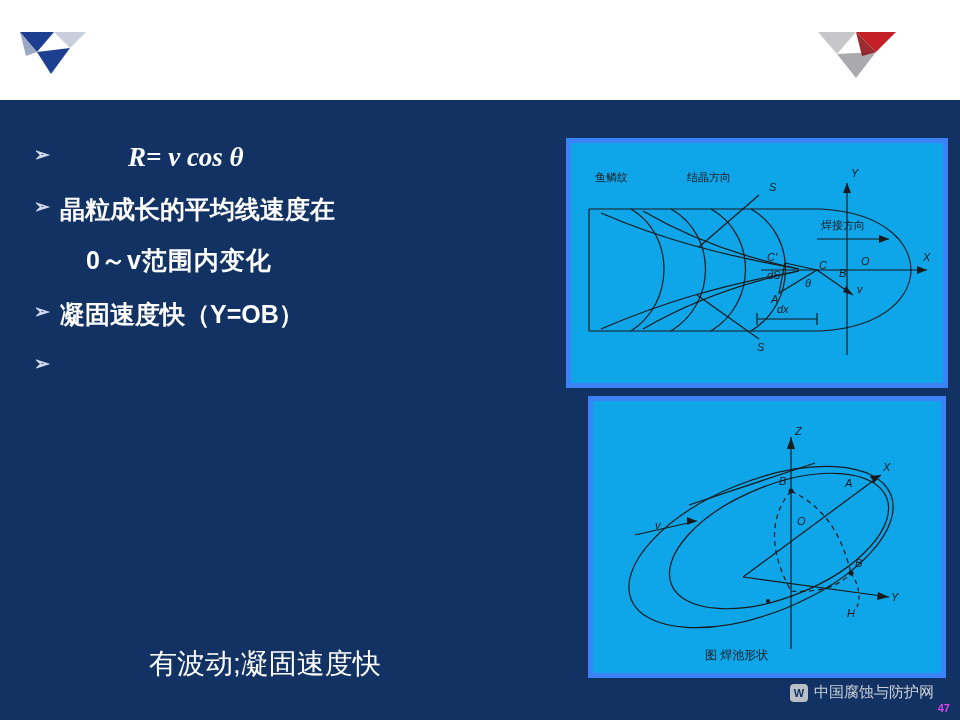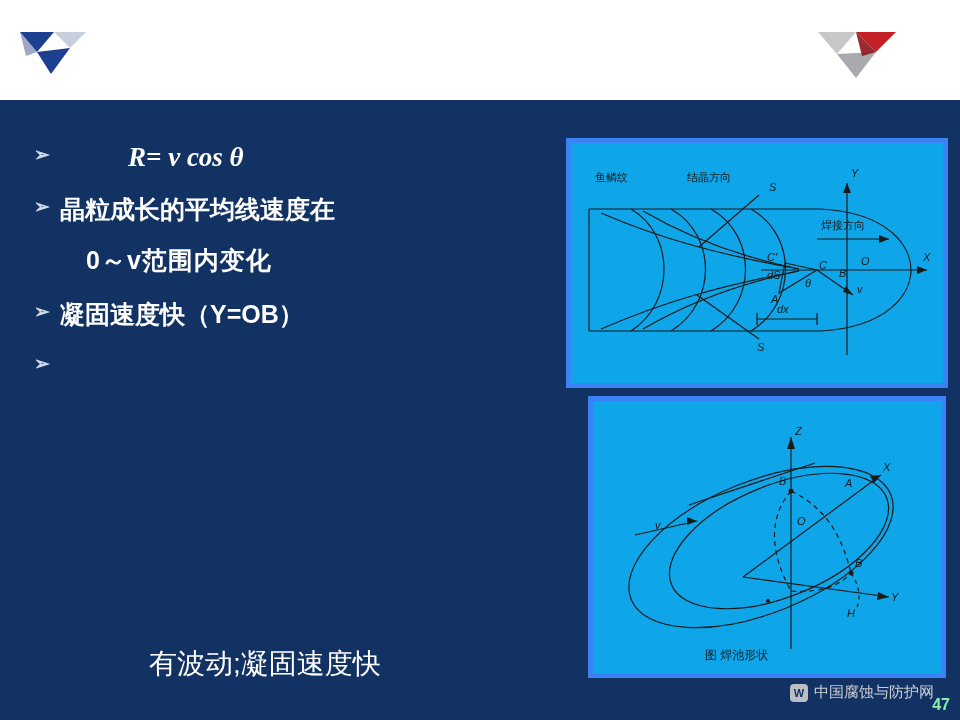--- a/index.html
+++ b/index.html
@@ -76,21 +76,21 @@
     overflow:hidden;
   }
   #fig1{left:566px;top:138px;width:372px;height:240px;}
   #fig2{left:588px;top:396px;width:348px;height:272px;}
   .fig svg{display:block;width:100%;height:100%;}
   .flabel{font-family:"Liberation Sans", sans-serif;}
 
   
   .pageno{
     position:absolute;right:10px;bottom:6px;
-    color:#86efac;font-size:16px;font-weight:bold;
+    color:#d946ef;font-size:11px;font-weight:bold;
   }
   
   .watermark{
     position:absolute;right:26px;bottom:18px;
     display:flex;align-items:center;gap:6px;
     color:#e8e8e8;font-size:15px;opacity:.85;
   }
   .wm-logo{
     width:18px;height:18px;border-radius:4px;background:#d8d8d8;
     display:flex;align-items:center;justify-content:center;

